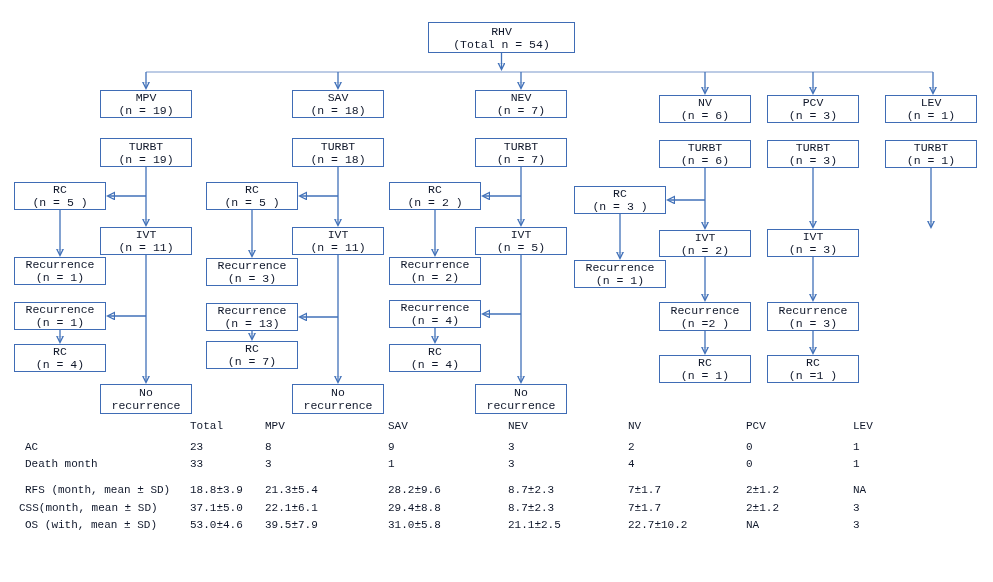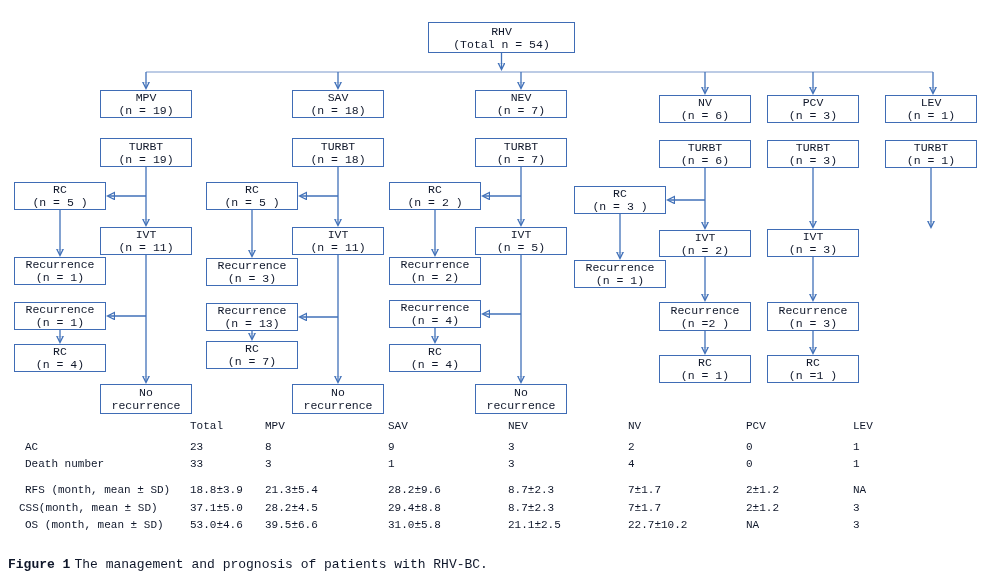--- a/index.html
+++ b/index.html
@@ -246,54 +246,51 @@
 
     <div class="tcell" style="left:25px;top:441px">AC</div>
     <div class="tcell" style="left:190px;top:441px">23</div>
     <div class="tcell" style="left:265px;top:441px">8</div>
     <div class="tcell" style="left:388px;top:441px">9</div>
     <div class="tcell" style="left:508px;top:441px">3</div>
     <div class="tcell" style="left:628px;top:441px">2</div>
     <div class="tcell" style="left:746px;top:441px">0</div>
     <div class="tcell" style="left:853px;top:441px">1</div>
 
-    <div class="tcell" style="left:25px;top:458px">Death number</div>
+    <div class="tcell" style="left:25px;top:458px">Death month</div>
     <div class="tcell" style="left:190px;top:458px">33</div>
     <div class="tcell" style="left:265px;top:458px">3</div>
     <div class="tcell" style="left:388px;top:458px">1</div>
     <div class="tcell" style="left:508px;top:458px">3</div>
     <div class="tcell" style="left:628px;top:458px">4</div>
     <div class="tcell" style="left:746px;top:458px">0</div>
     <div class="tcell" style="left:853px;top:458px">1</div>
 
     <div class="tcell" style="left:25px;top:484px">RFS (month, mean ± SD)</div>
     <div class="tcell" style="left:190px;top:484px">18.8±3.9</div>
     <div class="tcell" style="left:265px;top:484px">21.3±5.4</div>
     <div class="tcell" style="left:388px;top:484px">28.2±9.6</div>
     <div class="tcell" style="left:508px;top:484px">8.7±2.3</div>
     <div class="tcell" style="left:628px;top:484px">7±1.7</div>
     <div class="tcell" style="left:746px;top:484px">2±1.2</div>
     <div class="tcell" style="left:853px;top:484px">NA</div>
 
     <div class="tcell" style="left:19px;top:502px">CSS(month, mean ± SD)</div>
     <div class="tcell" style="left:190px;top:502px">37.1±5.0</div>
-    <div class="tcell" style="left:265px;top:502px">28.2±4.5</div>
+    <div class="tcell" style="left:265px;top:502px">22.1±6.1</div>
     <div class="tcell" style="left:388px;top:502px">29.4±8.8</div>
     <div class="tcell" style="left:508px;top:502px">8.7±2.3</div>
     <div class="tcell" style="left:628px;top:502px">7±1.7</div>
     <div class="tcell" style="left:746px;top:502px">2±1.2</div>
     <div class="tcell" style="left:853px;top:502px">3</div>
 
-    <div class="tcell" style="left:25px;top:519px">OS (month, mean ± SD)</div>
+    <div class="tcell" style="left:25px;top:519px">OS (with, mean ± SD)</div>
     <div class="tcell" style="left:190px;top:519px">53.0±4.6</div>
-    <div class="tcell" style="left:265px;top:519px">39.5±6.6</div>
+    <div class="tcell" style="left:265px;top:519px">39.5±7.9</div>
     <div class="tcell" style="left:388px;top:519px">31.0±5.8</div>
     <div class="tcell" style="left:508px;top:519px">21.1±2.5</div>
     <div class="tcell" style="left:628px;top:519px">22.7±10.2</div>
     <div class="tcell" style="left:746px;top:519px">NA</div>
     <div class="tcell" style="left:853px;top:519px">3</div>
   </div>
 
-  <div class="caption">
-    <b>Figure 1</b><span>The management and prognosis of patients with RHV-BC.</span>
-  </div>
 
 </div>
 
 </body></html>

